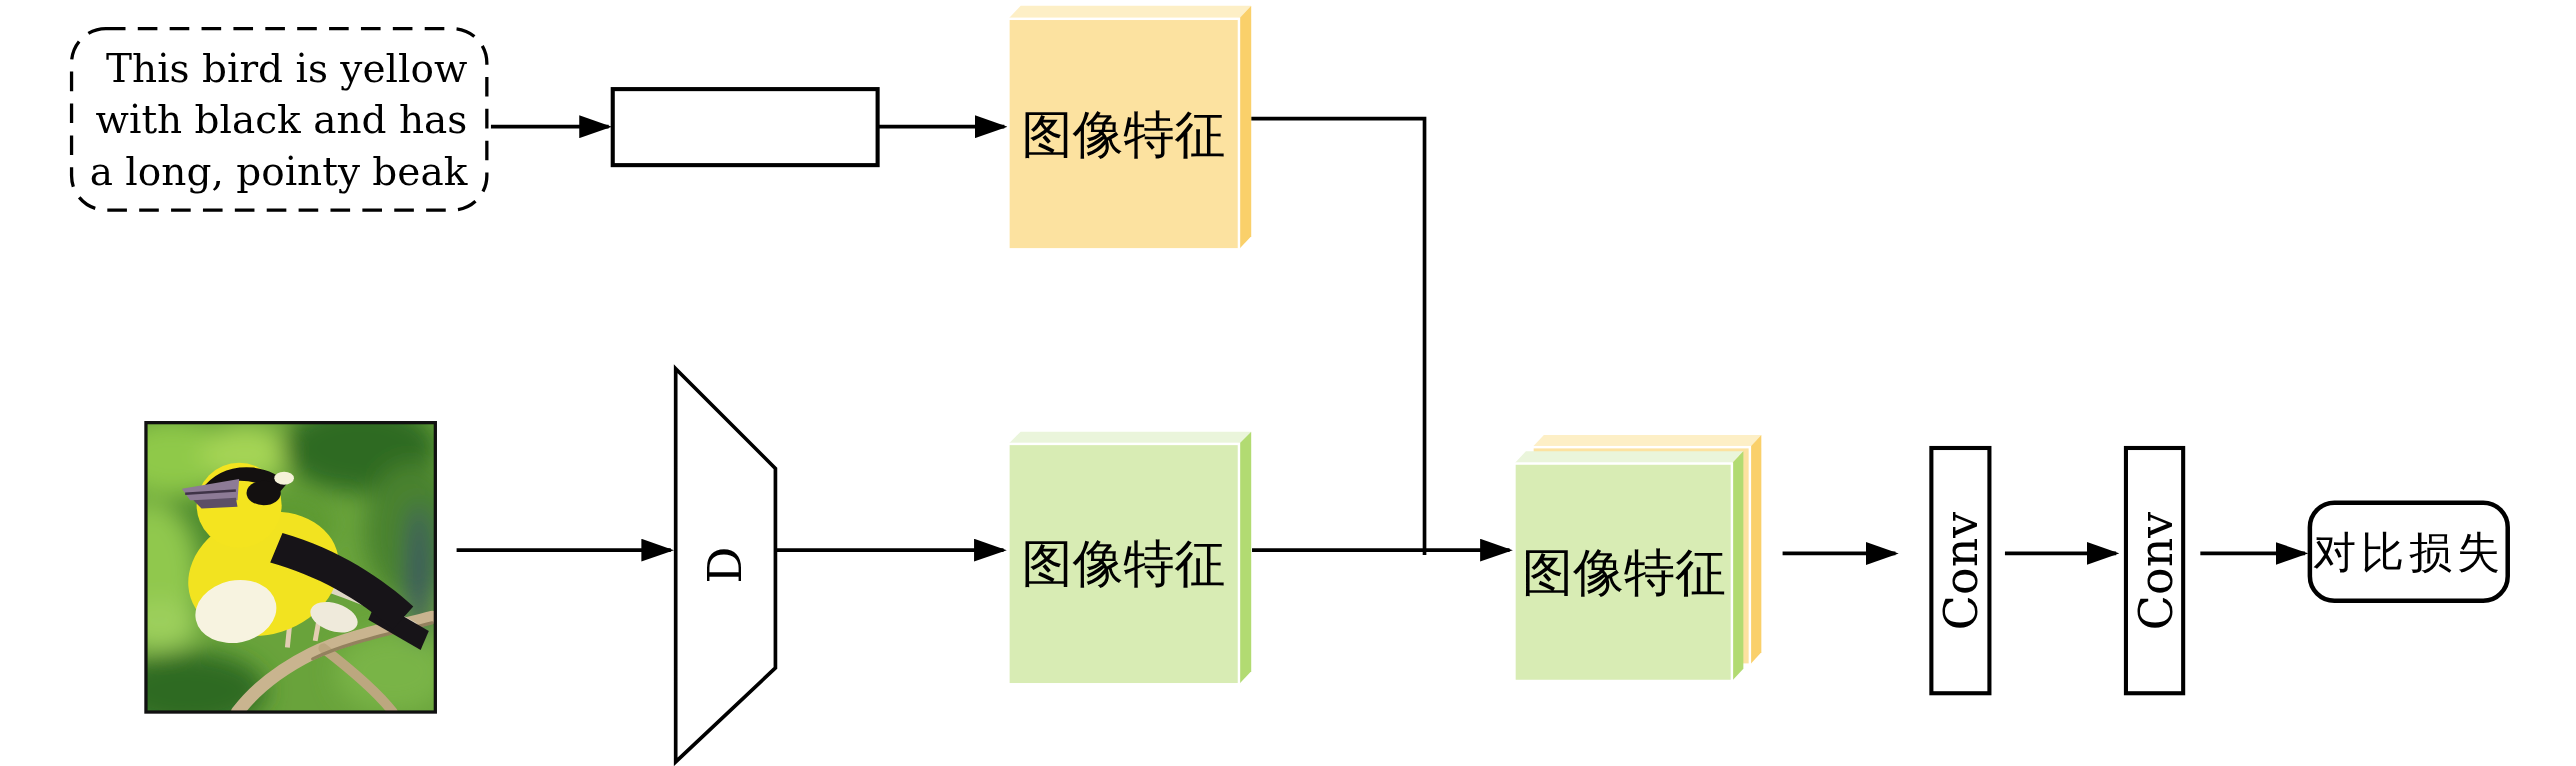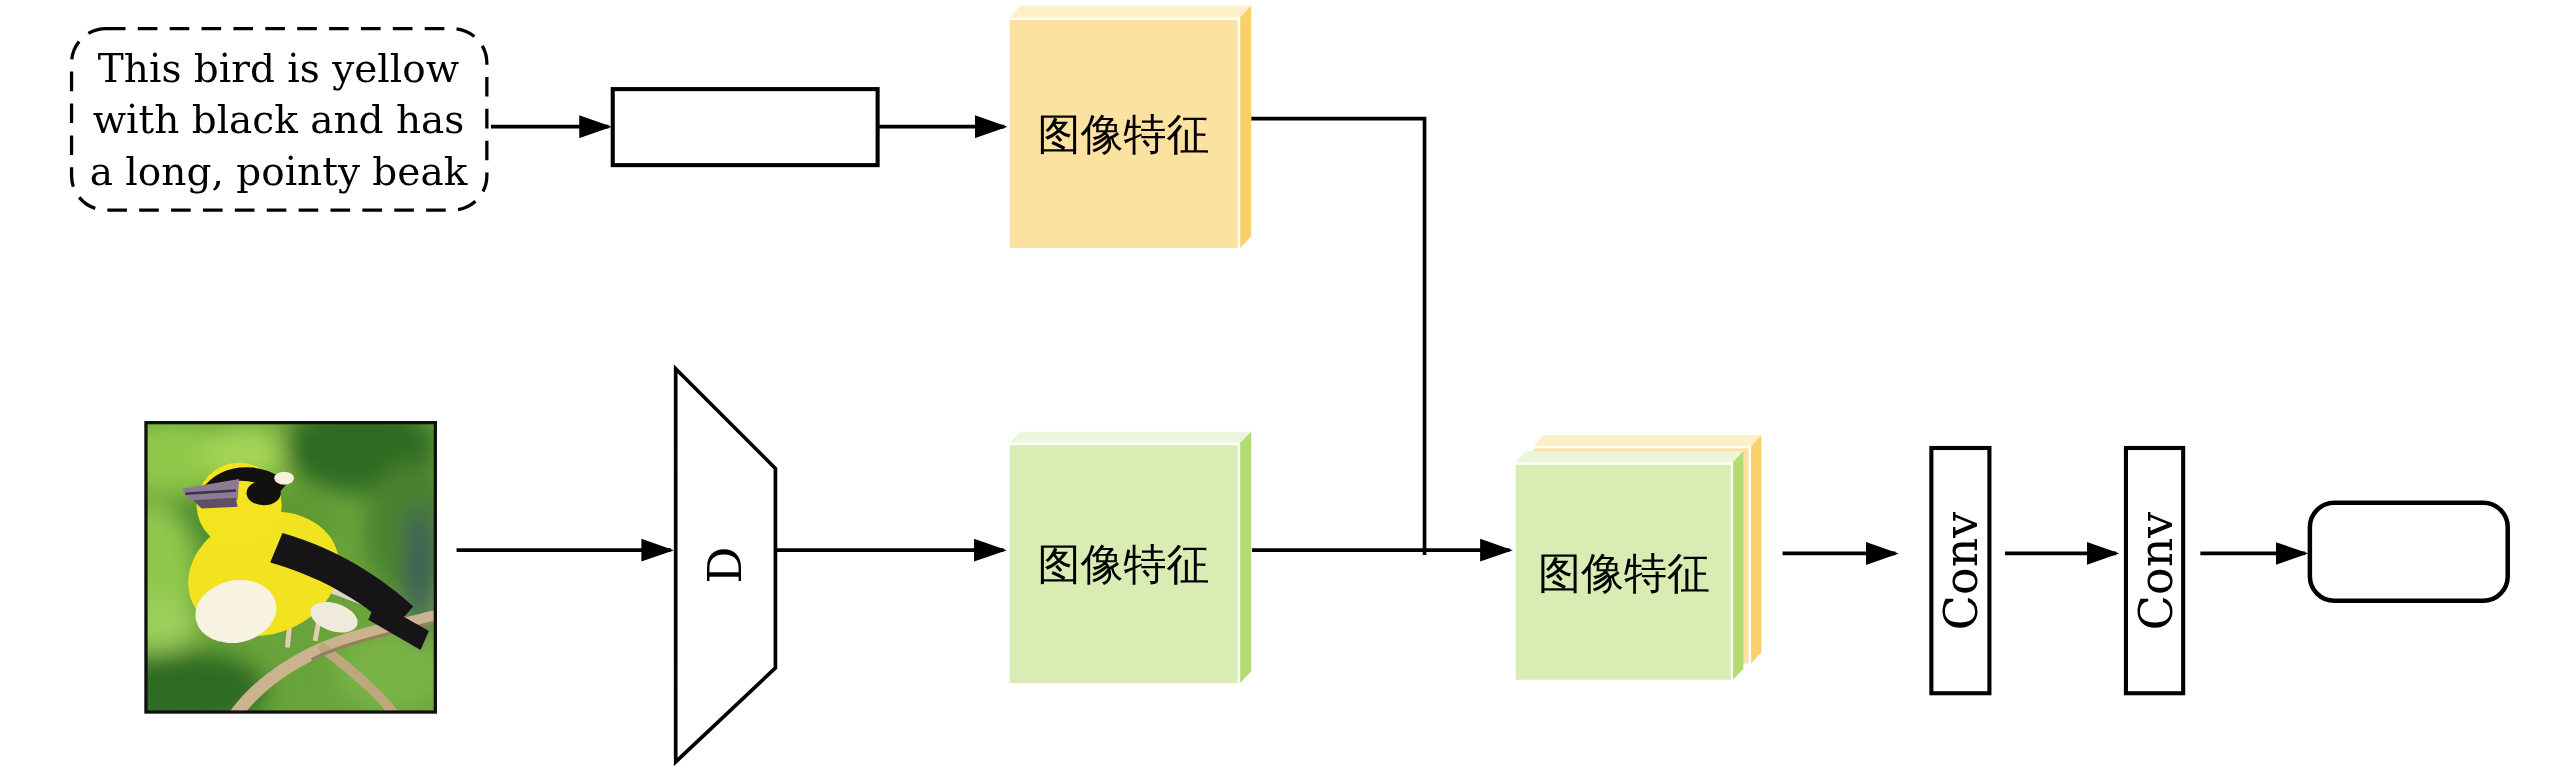--- a/index.html
+++ b/index.html
@@ -15,25 +15,25 @@
   #diagram-svg { position: absolute; left: 0; top: 0; }
   .lbl {
     position: absolute;
     display: flex;
     align-items: center;
     justify-content: center;
     text-align: center;
     color: #000;
     line-height: 1.32;
   }
-  .lbl.pre { white-space: pre-line; }
+  .lbl.pre { white-space: pre-line; text-align: right; }
   .caption-text { font-size: 39px; }
   .cjk { font-family: "DejaVu Serif", "Liberation Serif", serif; }
   .encoder-text { font-size: 46px; }
-  .block-text { font-size: 43px; }
+  .block-text { font-size: 51px; }
   .loss-text { font-size: 43px; letter-spacing: 4.9px; }
   .rot {
     position: absolute;
     transform: translate(-50%, -50%) rotate(-90deg);
     font-size: 46px;
     white-space: nowrap;
   }
 </style>
 </head>
 <body>
@@ -142,14 +142,15 @@
   <div class="rot" style="left:725px; top:565px;">D</div>
 
   <div class="lbl cjk block-text" style="left:1008px; top:444px; width:231px; height:240px;">图像特征</div>
 
   <div class="lbl cjk block-text" style="left:1515px; top:464px; width:218px; height:218px;">图像特征</div>
 
   <div class="rot" style="left:1961px; top:571px;">Conv</div>
 
   <div class="rot" style="left:2156px; top:571px;">Conv</div>
 
+  <div class="lbl cjk loss-text" style="left:2310px; top:503px; width:198px; height:98px;">对比损失</div>
 </div>
 
 
 </body></html>

